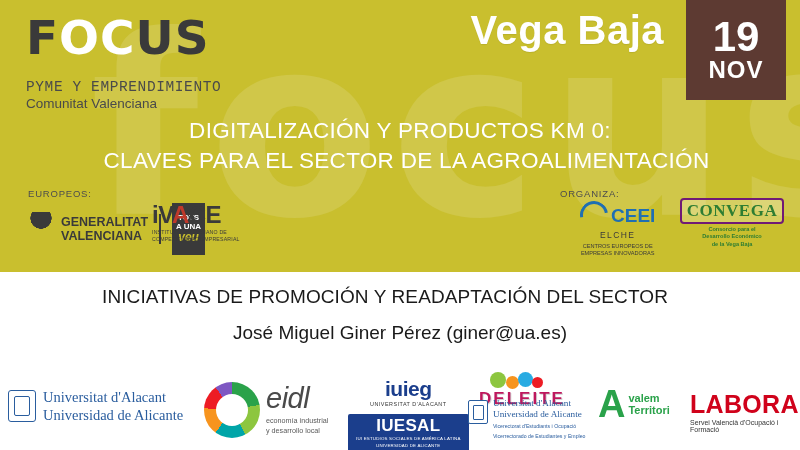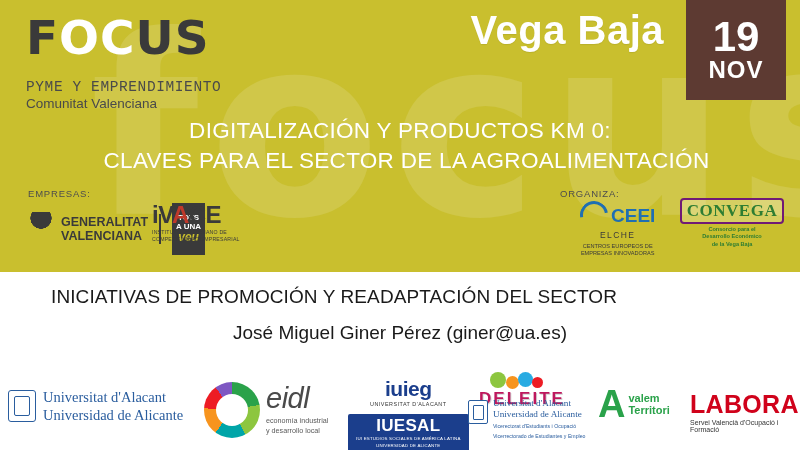--- a/index.html
+++ b/index.html
@@ -305,21 +305,21 @@
     margin-top: 2px;
     font-family: "Liberation Sans", sans-serif;
   }
 
   
   .subtitle {
     position: absolute;
     left: 0;
     top: 286px;
     width: 668px;
-    text-align: center;
+    text-align: right;
     font-size: 19px;
     color: #1a1a1a;
     letter-spacing: 0.1px;
     font-family: "Liberation Sans", sans-serif;
   }
   .speaker {
     position: absolute;
     left: 0;
     top: 322px;
     width: 800px;
@@ -583,21 +583,21 @@
     <div class="date-box">
       <div class="date-day">19</div>
       <div class="date-month">NOV</div>
     </div>
 
     <div class="headline">
       <span class="l1">DIGITALIZACIÓN Y PRODUCTOS KM 0:</span>
       <span class="l2">CLAVES PARA EL SECTOR DE LA AGROALIMENTACIÓN</span>
     </div>
 
-    <div class="finance-label">EMPRESAS:</div>
+    <div class="finance-label">EUROPEOS:</div>
     <div class="organiza-label">ORGANIZA:</div>
 
     <div class="gva-logo">
       <div class="gva-crest"></div>
       <div class="gva-text">
         <div>GENERALITAT</div>
         <div>VALENCIANA</div>
       </div>
       <div class="gva-bar"></div>
       <div class="tots-box">

